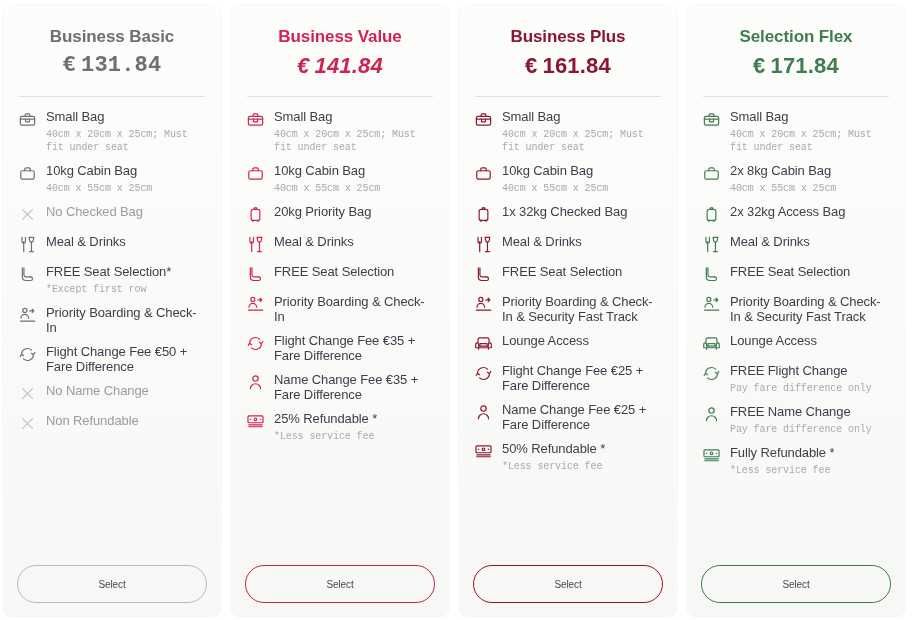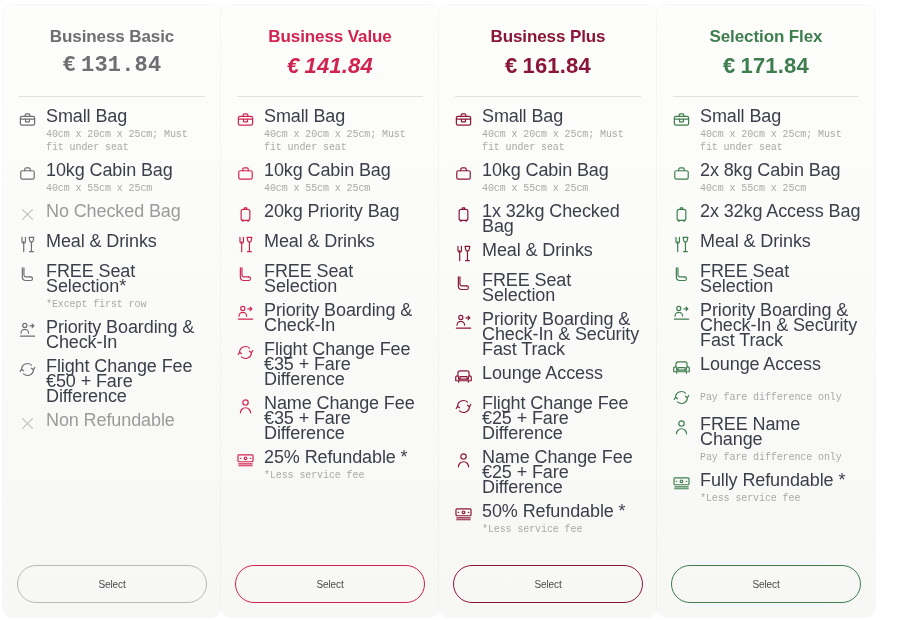--- a/index.html
+++ b/index.html
@@ -11,20 +11,21 @@
   #page {
     position: relative;
     width: 920px;
     height: 620px;
     background: #ffffff;
     overflow: hidden;
     box-sizing: border-box;
   }
   .cards-row {
     display: flex;
+    gap: 10px;
     padding: 5px 0 0 3px;
     box-sizing: border-box;
     height: 620px;
   }
   .card {
     width: 218px;
     height: 612px;
     background: linear-gradient(180deg, #fdfdfb 0%, #f7f7f5 100%);
     border-radius: 10px;
     box-shadow: 0 0 0 1px rgba(0,0,0,0.03);
@@ -81,21 +82,21 @@
     margin-top: 1px;
   }
   .feature .ico svg {
     display: block;
   }
   .ftext {
     flex: 1 1 auto;
     min-width: 0;
   }
   .flabel {
-    font-size: 18px;
+    font-size: 13px;
     line-height: 15px;
     color: #3b3f4a;
     letter-spacing: -0.1px;
   }
   .flabel.muted {
     color: #9b9b9b;
   }
   .fsub {
     font-size: 10px;
     line-height: 13px;
@@ -226,20 +227,30 @@
               <div class="flabel">Flight Change Fee €50 + Fare Difference</div>
             </div>
           </div>
           <div class="feature">
             <span class="ico">
               <svg width="17" height="17" viewBox="0 0 24 24" fill="none" stroke="#bdbdbd" stroke-width="1.5" stroke-linecap="round" stroke-linejoin="round">
                 <path d="M5 5l14 14M19 5L5 19"></path>
               </svg>
             </span>
             <div class="ftext">
+              <div class="flabel muted">No Name Change</div>
+            </div>
+          </div>
+          <div class="feature">
+            <span class="ico">
+              <svg width="17" height="17" viewBox="0 0 24 24" fill="none" stroke="#bdbdbd" stroke-width="1.5" stroke-linecap="round" stroke-linejoin="round">
+                <path d="M5 5l14 14M19 5L5 19"></path>
+              </svg>
+            </span>
+            <div class="ftext">
               <div class="flabel muted">Non Refundable</div>
             </div>
           </div>
         </div>
         <div class="select-wrap">
           <button class="select-btn">Select</button>
         </div>
       </div>
       <div class="card">
         <div class="card-head">
@@ -602,20 +613,21 @@
           <div class="feature">
             <span class="ico">
               <svg width="19" height="19" viewBox="0 0 24 24" fill="none" stroke="#3e7d4e" stroke-width="1.5" stroke-linecap="round" stroke-linejoin="round">
                 <path d="M19.5 12a7.5 7.5 0 0 1-12.6 5.5"></path>
                 <path d="M4.5 12a7.5 7.5 0 0 1 12.6-5.5"></path>
                 <path d="M7 13.6l-2.5-1.8L2.8 14.6"></path>
                 <path d="M17 10.4l2.5 1.8 1.7-2.8"></path>
               </svg>
             </span>
             <div class="ftext">
+              <div class="flabel">FREE Flight Change</div>
               <div class="fsub">Pay fare difference only</div>
             </div>
           </div>
           <div class="feature">
             <span class="ico">
               <svg width="19" height="19" viewBox="0 0 24 24" fill="none" stroke="#3e7d4e" stroke-width="1.5" stroke-linecap="round" stroke-linejoin="round">
                 <circle cx="12" cy="7" r="3.4"></circle>
                 <path d="M5.6 20a6.4 6.4 0 0 1 12.8 0"></path>
               </svg>
             </span>

